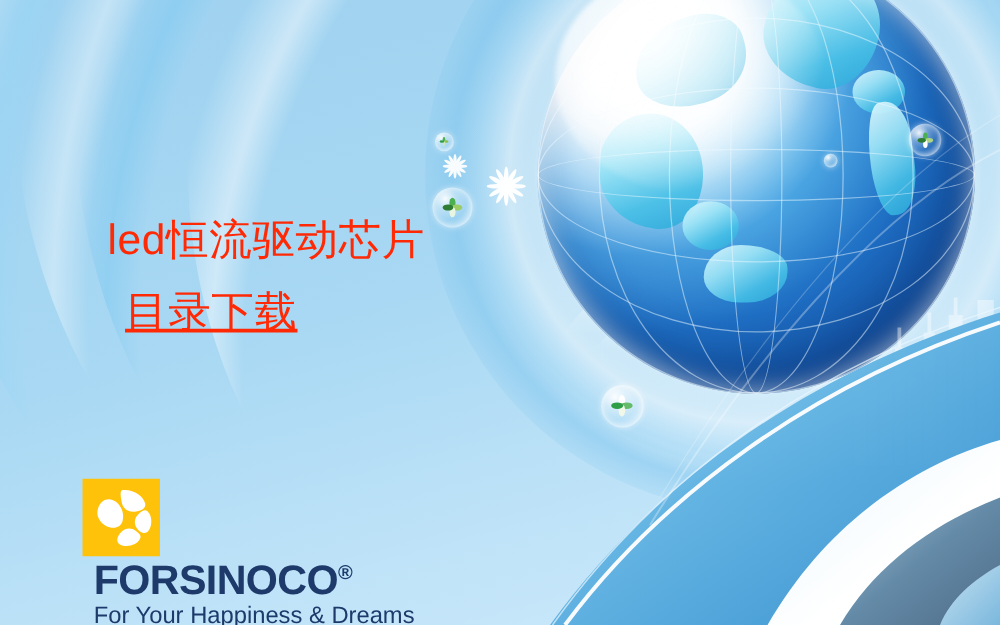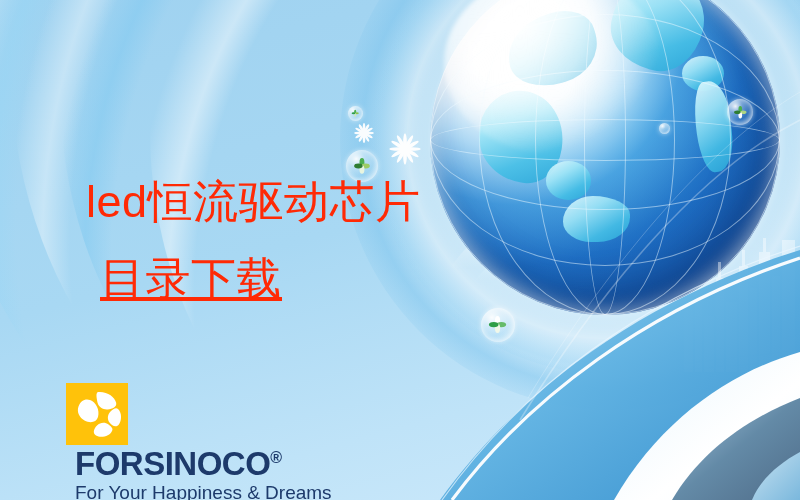--- a/index.html
+++ b/index.html
@@ -81,21 +81,21 @@
 
   
   .ribbon { position:absolute; pointer-events:none; }
 
   
   #headline {
     position:absolute;
     left:86px; top:164px;
     z-index:40;
     color:#ff2a05;
-    font-size:45px;
+    font-size:34px;
     line-height:1.7;
     letter-spacing:.5px;
     white-space:nowrap;
   }
   #headline .line2 { padding-left:14px; display:block;text-decoration:underline; }
 
   
   #logo {
     position:absolute;
     left:66px; top:383px;

